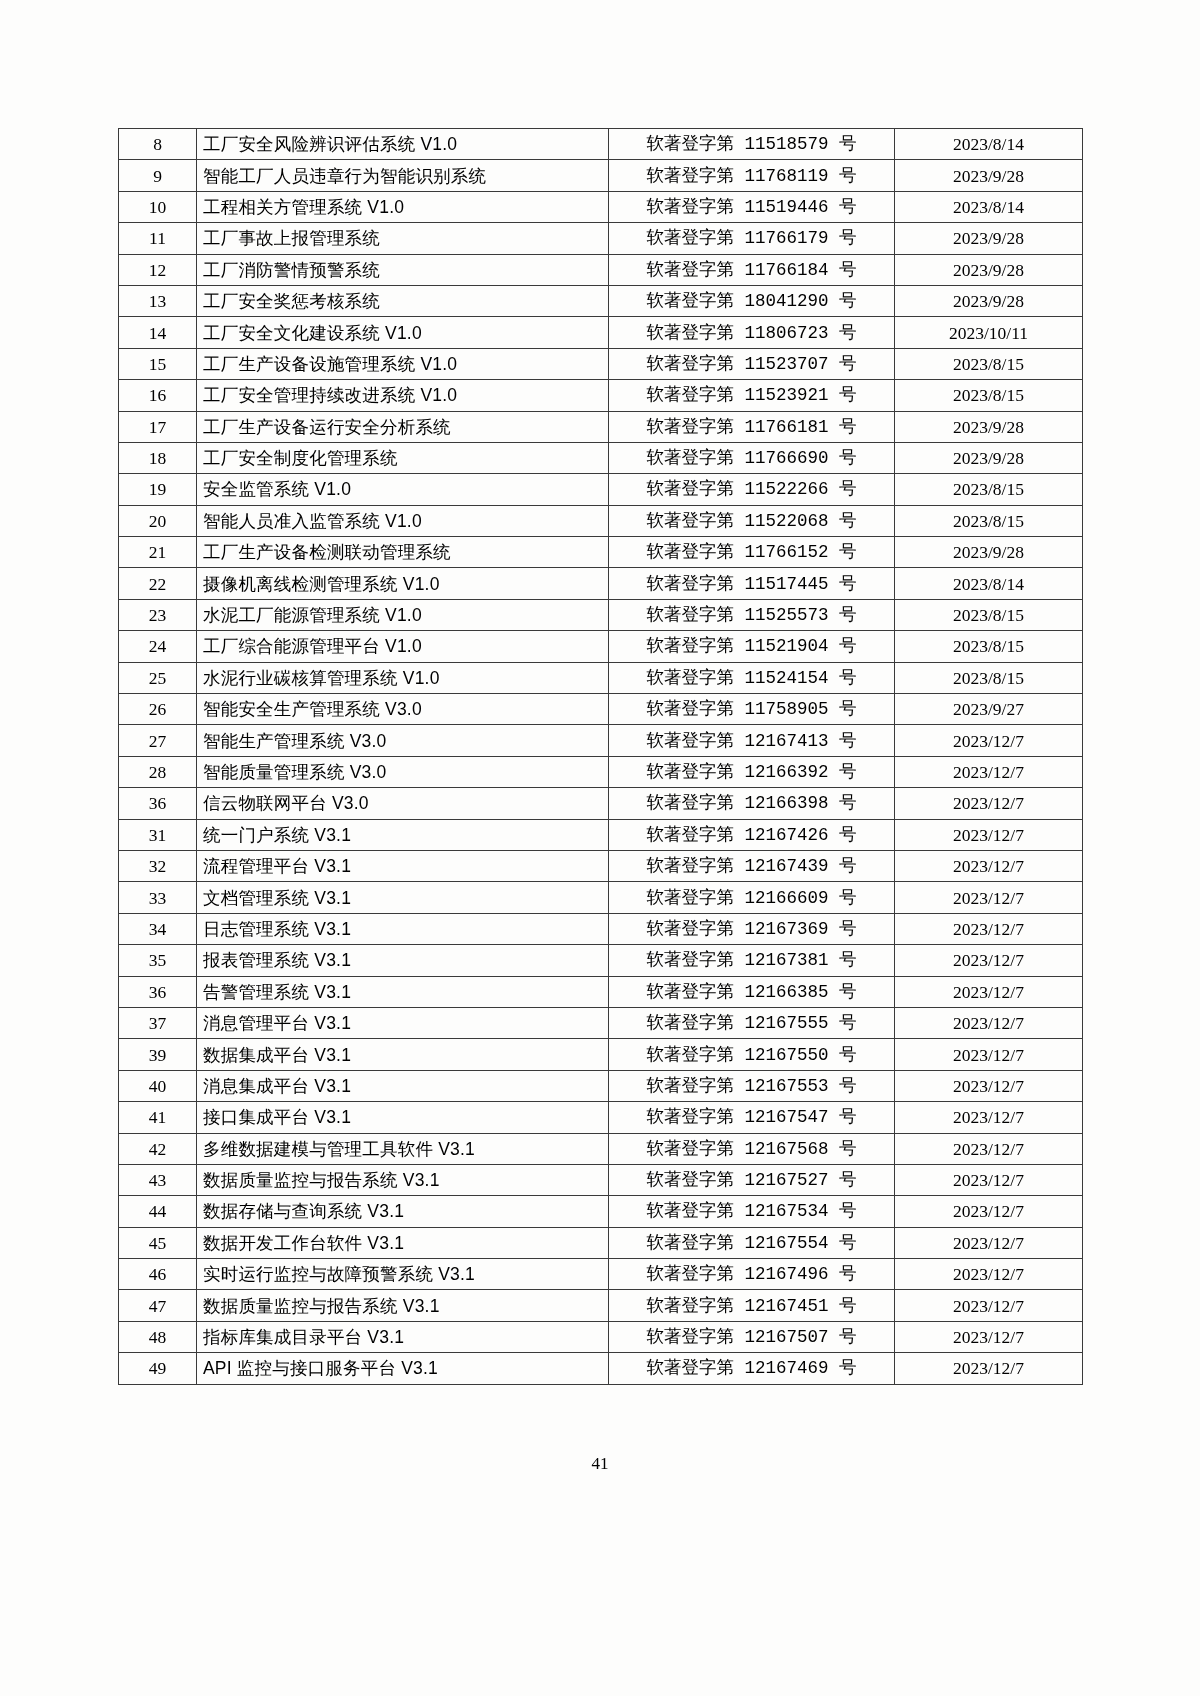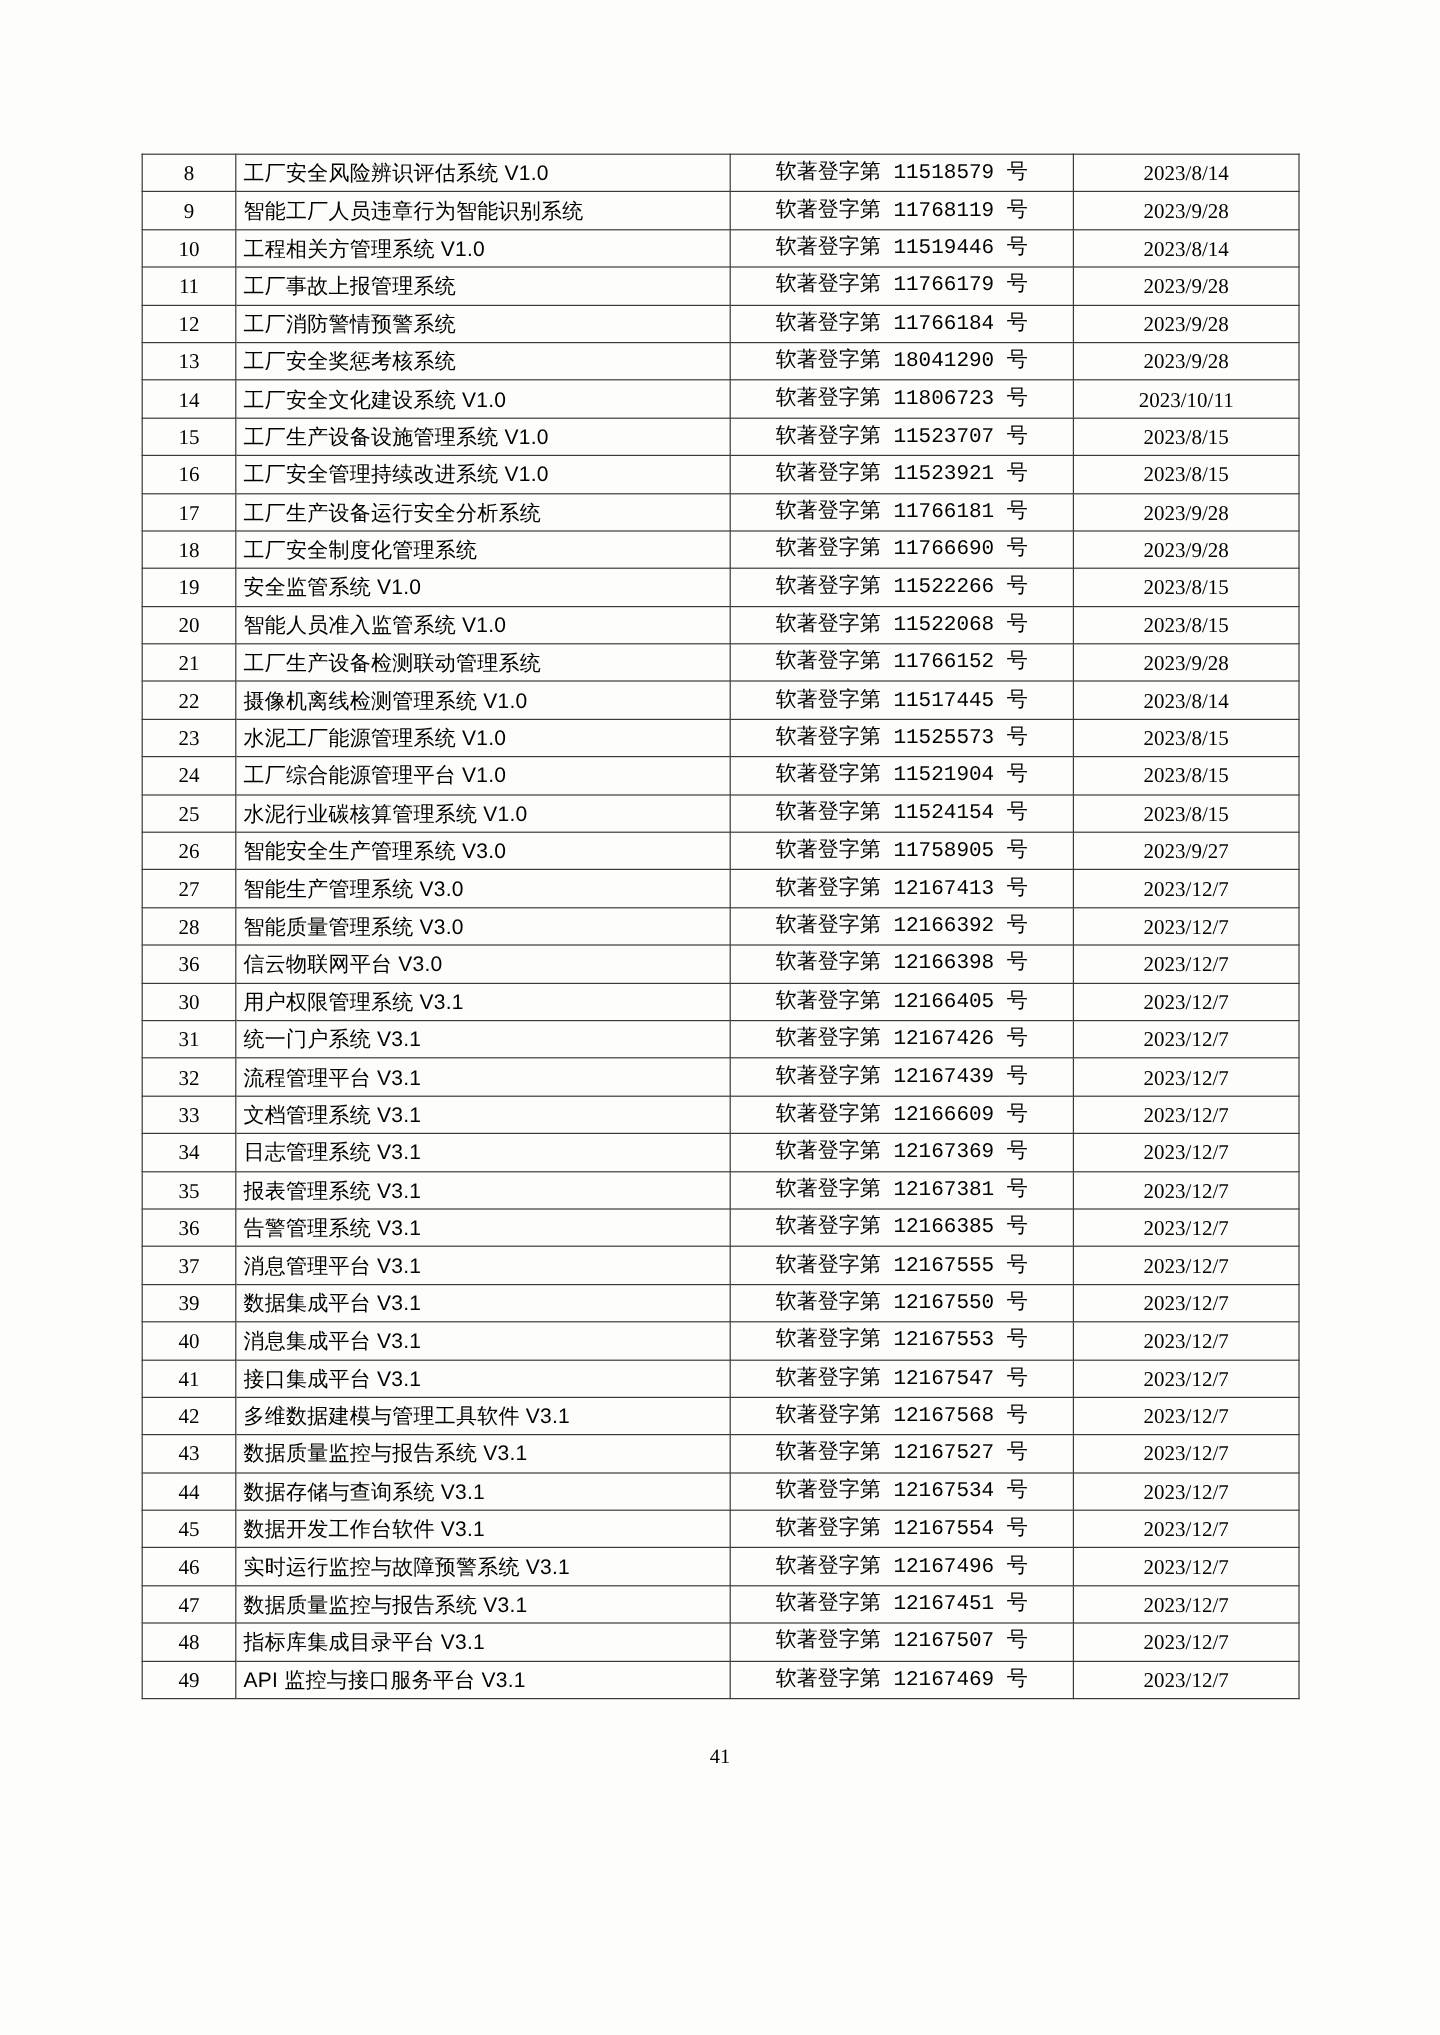--- a/index.html
+++ b/index.html
@@ -213,26 +213,20 @@
           <td class="reg">软著登字第 12166392 号</td>
           <td class="date">2023/12/7</td>
         </tr>
         <tr>
           <td class="idx">36</td>
           <td class="name">信云物联网平台  V3.0</td>
           <td class="reg">软著登字第 12166398 号</td>
           <td class="date">2023/12/7</td>
         </tr>
         <tr>
-          <td class="idx">30</td>
-          <td class="name">用户权限管理系统  V3.1</td>
-          <td class="reg">软著登字第 12166405 号</td>
-          <td class="date">2023/12/7</td>
-        </tr>
-        <tr>
           <td class="idx">31</td>
           <td class="name">统一门户系统  V3.1</td>
           <td class="reg">软著登字第 12167426 号</td>
           <td class="date">2023/12/7</td>
         </tr>
         <tr>
           <td class="idx">32</td>
           <td class="name">流程管理平台  V3.1</td>
           <td class="reg">软著登字第 12167439 号</td>
           <td class="date">2023/12/7</td>

